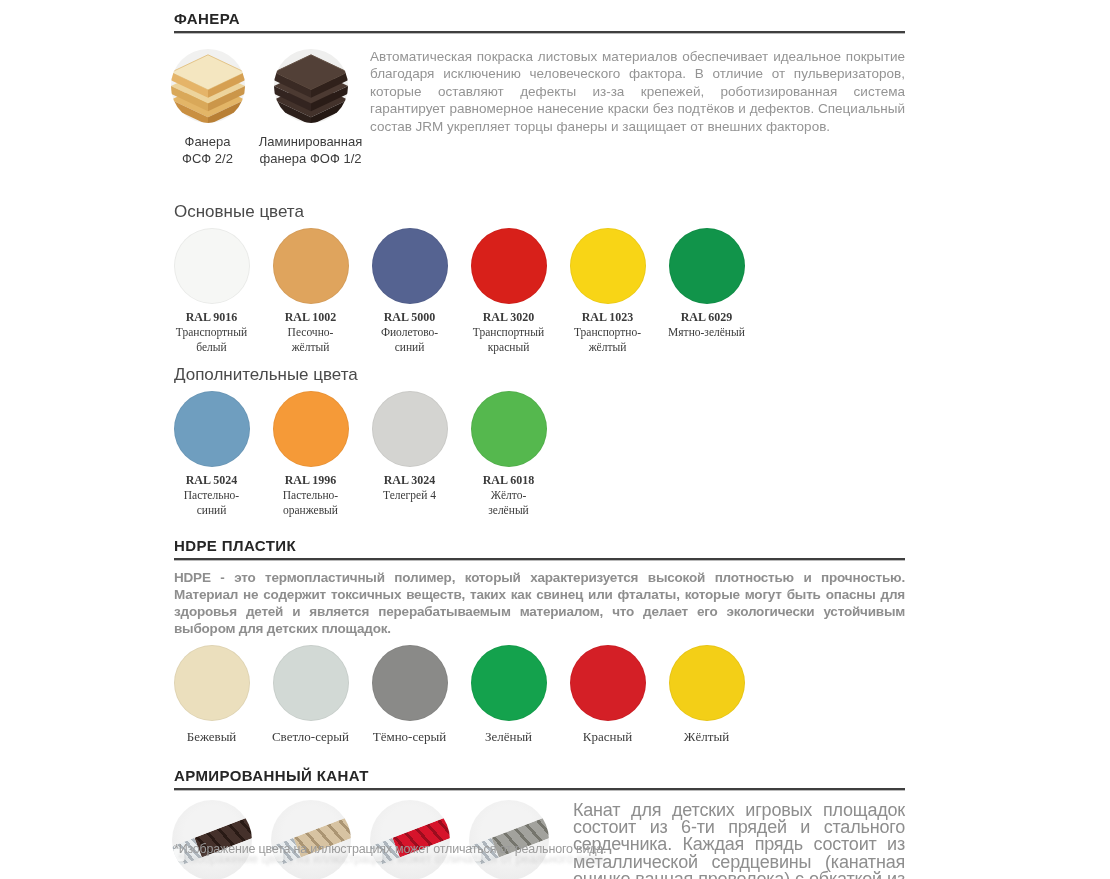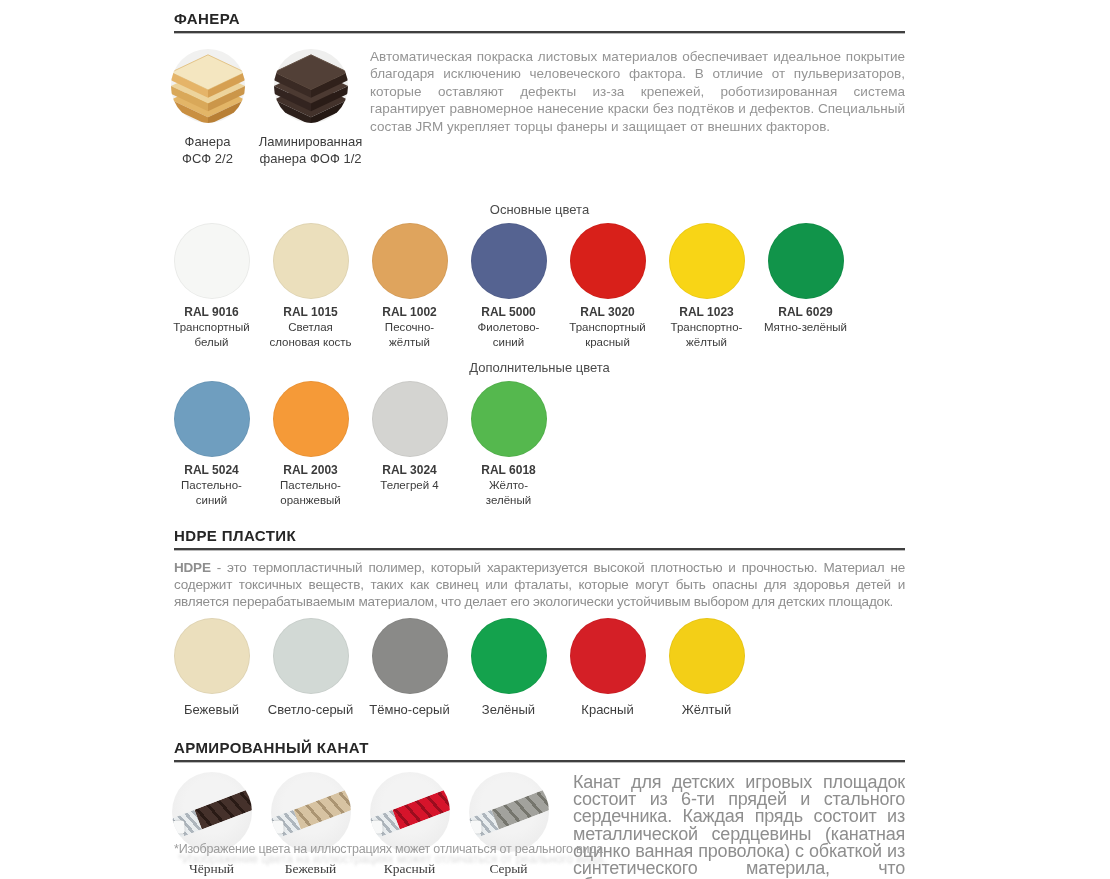--- a/index.html
+++ b/index.html
@@ -12,35 +12,35 @@
 
   
   .plywood-row{display:flex;justify-content:space-between;margin-top:13px;min-height:145px;}
   .samples{display:flex;margin-left:-18px;}
   .sample{width:103px;display:flex;flex-direction:column;align-items:center;}
   .sample svg{width:78px;height:78px;}
   .sample figcaption{margin-top:8px;font-size:13px;line-height:17px;text-align:center;
                      white-space:pre-line;color:#3d3d3d;}
   .desc{width:535px;margin:1px 0 0 0;font-size:13.5px;line-height:17.4px;text-align:justify;color:#949494;}
 
-  .subhead{margin-top:10px;font-size:13px;color:#4a4a4a;text-align:center;}
+  .subhead{margin-top:10px;font-size:17px;color:#4a4a4a;}
 
   
-  .swatch-row{display:flex;margin-left:-12px;margin-top:6px;}
+  .swatch-row{display:flex;margin-left:-12px;margin-top:6px;font-family:Liberation Serif, serif;}
   .swatch{width:99px;display:flex;flex-direction:column;align-items:center;}
   .dot{width:76px;height:76px;border-radius:50%;box-shadow:inset 0 0 0 1px rgba(0,0,0,.05);}
   .code{margin-top:6px;font-size:12px;font-weight:bold;color:#3b3b3b;line-height:15px;}
   .cname{font-size:11.5px;line-height:14.5px;color:#3b3b3b;text-align:center;
          white-space:pre-line;width:120px;}
   .hname{margin-top:8px;font-size:13px;color:#3d3d3d;}
 
   
   #sec-hdpe h2{margin-top:20px;}
   .hdpe-desc{margin:8px 0 0 0;width:731px;font-size:13.5px;line-height:17px;letter-spacing:-.2px;
-             text-align:justify;color:#8e8e8e;}
+             text-align:justify;color:#8e8e8e;font-weight:bold;}
   #sec-hdpe .swatch-row{margin-top:8px;}
 
   
   #sec-rope h2{margin-top:22px;}
   .rope-block{position:relative;margin-top:9px;min-height:110px;}
   .rope-row{display:flex;margin-left:-12px;font-family:Liberation Serif, serif;}
   .ropefig{width:99px;display:flex;flex-direction:column;align-items:center;margin:0;}
   .rope-wrap{position:relative;width:80px;height:80px;border-radius:50%;overflow:hidden;
              background:radial-gradient(circle at 50% 42%,#f3f3f3 0 45%,#e8e8e8 100%);}
   .rope{position:absolute;left:-5px;top:31px;width:94px;height:21px;border-radius:10px;
@@ -136,26 +136,20 @@
       <div class="subhead">Основные цвета</div>
       <div class="swatch-row">
 
           <div class="swatch">
             <div class="dot" style="background: rgb(246, 247, 245);"></div>
             <div class="code">RAL 9016</div>
             <div class="cname">Транспортный
 белый</div>
           </div>
 
-          <div class="swatch">
-            <div class="dot" style="background: rgb(235, 223, 188);"></div>
-            <div class="code">RAL 1015</div>
-            <div class="cname">Светлая
-слоновая кость</div>
-          </div>
 
           <div class="swatch">
             <div class="dot" style="background: rgb(223, 164, 93);"></div>
             <div class="code">RAL 1002</div>
             <div class="cname">Песочно-
 жёлтый</div>
           </div>
 
           <div class="swatch">
             <div class="dot" style="background: rgb(85, 99, 145);"></div>
@@ -190,21 +184,21 @@
 
           <div class="swatch">
             <div class="dot" style="background: rgb(111, 158, 191);"></div>
             <div class="code">RAL 5024</div>
             <div class="cname">Пастельно-
 синий</div>
           </div>
 
           <div class="swatch">
             <div class="dot" style="background: rgb(245, 154, 56);"></div>
-            <div class="code">RAL 2003</div>
+            <div class="code">RAL 1996</div>
             <div class="cname">Пастельно-
 оранжевый</div>
           </div>
 
           <div class="swatch">
             <div class="dot" style="background: rgb(212, 212, 209);"></div>
             <div class="code">RAL 3024</div>
             <div class="cname">Телегрей 4</div>
           </div>
 

